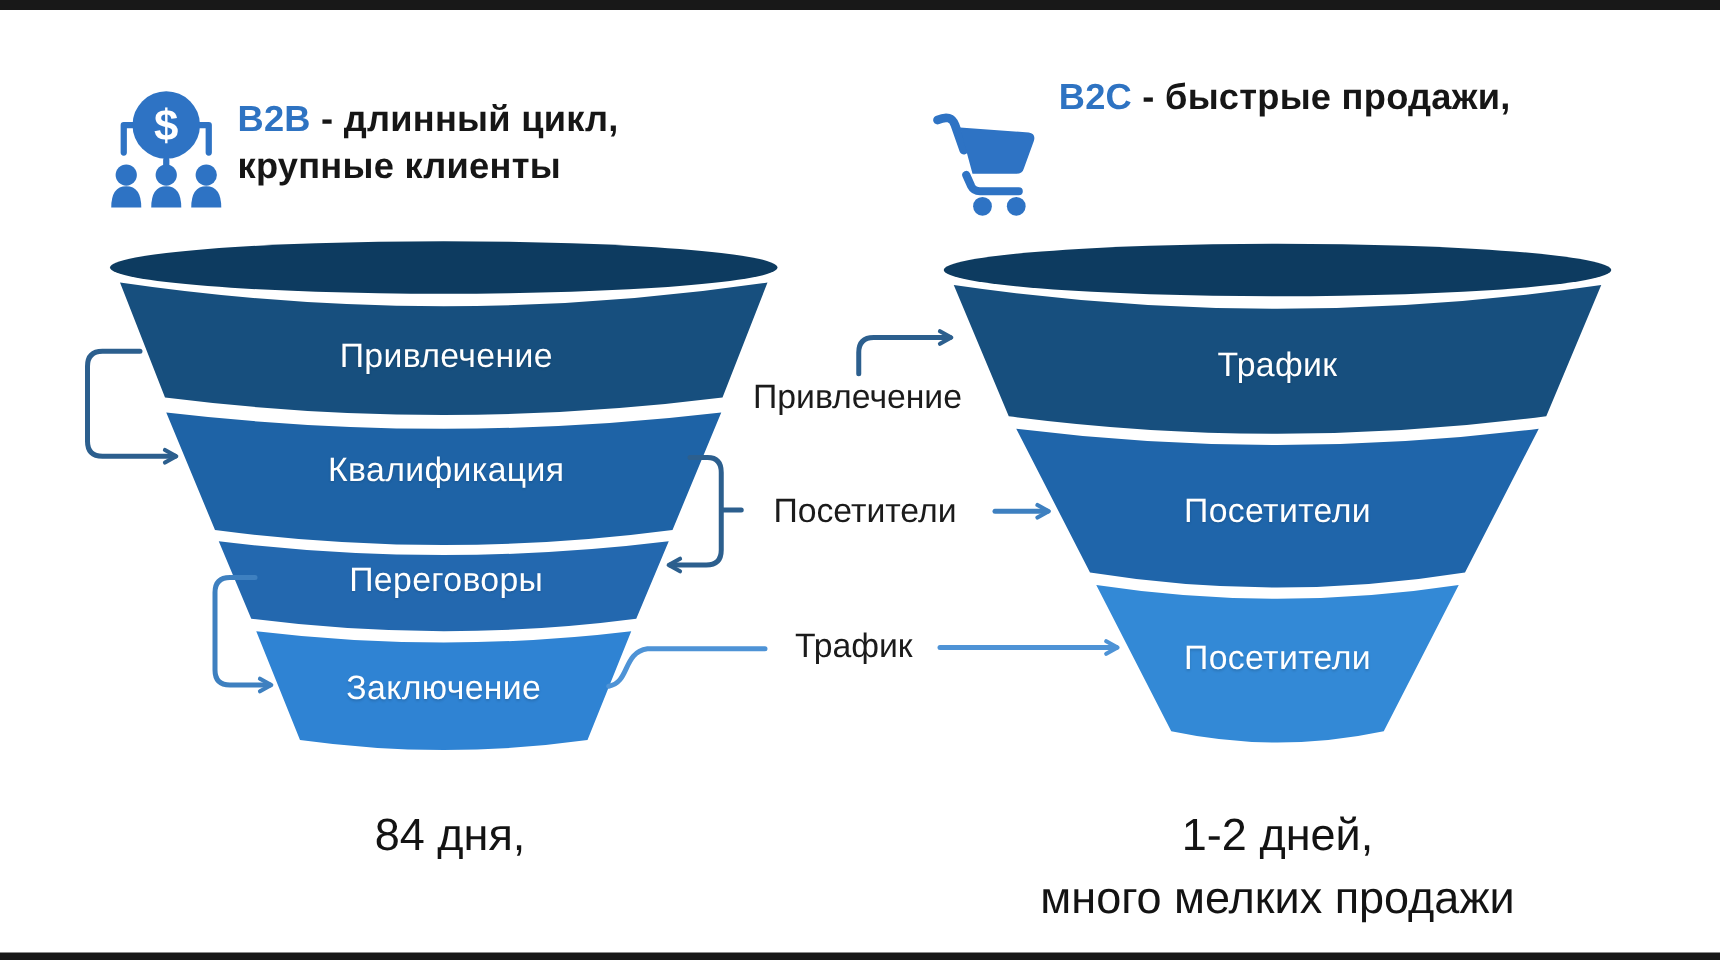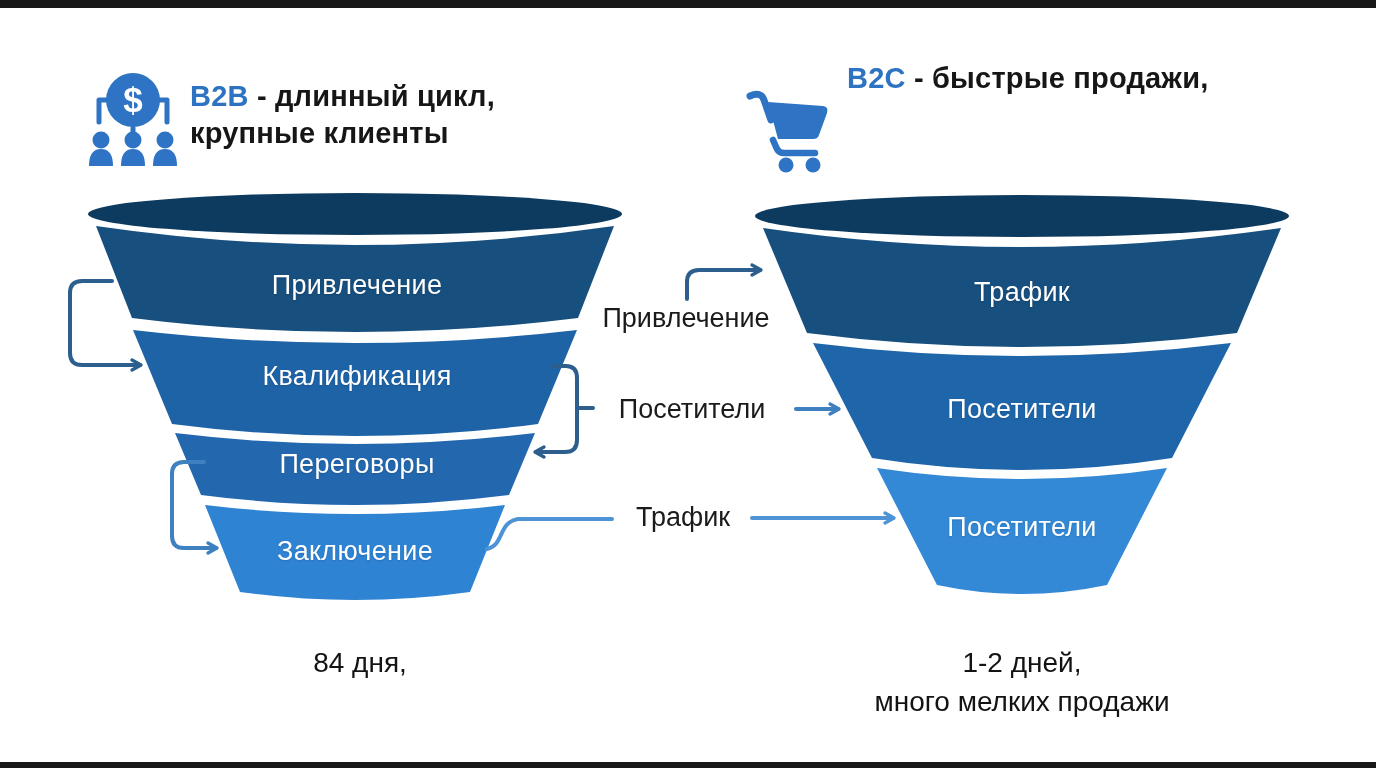--- a/index.html
+++ b/index.html
@@ -19,21 +19,21 @@
     position:absolute;transform:translate(-50%,-50%);
     color:#ffffff;font-size:27px;font-weight:400;white-space:nowrap;letter-spacing:0.3px;
     text-shadow:0 1px 2px rgba(0,0,0,0.15);
   }
   .mid-label{
     position:absolute;transform:translate(-50%,-50%);
     color:#1b1b1b;font-size:27px;font-weight:400;white-space:nowrap;
   }
   .caption{
     position:absolute;transform:translateX(-50%);
-    color:#131313;font-size:28px;line-height:1.4;text-align:center;white-space:nowrap;
+    color:#131313;font-size:36px;line-height:1.4;text-align:center;white-space:nowrap;
   }
 </style>
 </head>
 <body>
 
 <div id="top-bar" class="edge-bar"></div>
 <div id="bottom-bar" class="edge-bar"></div>
 
 <svg id="diagram-svg" width="1376" height="768" viewBox="0 0 1376 768">
   <defs>

